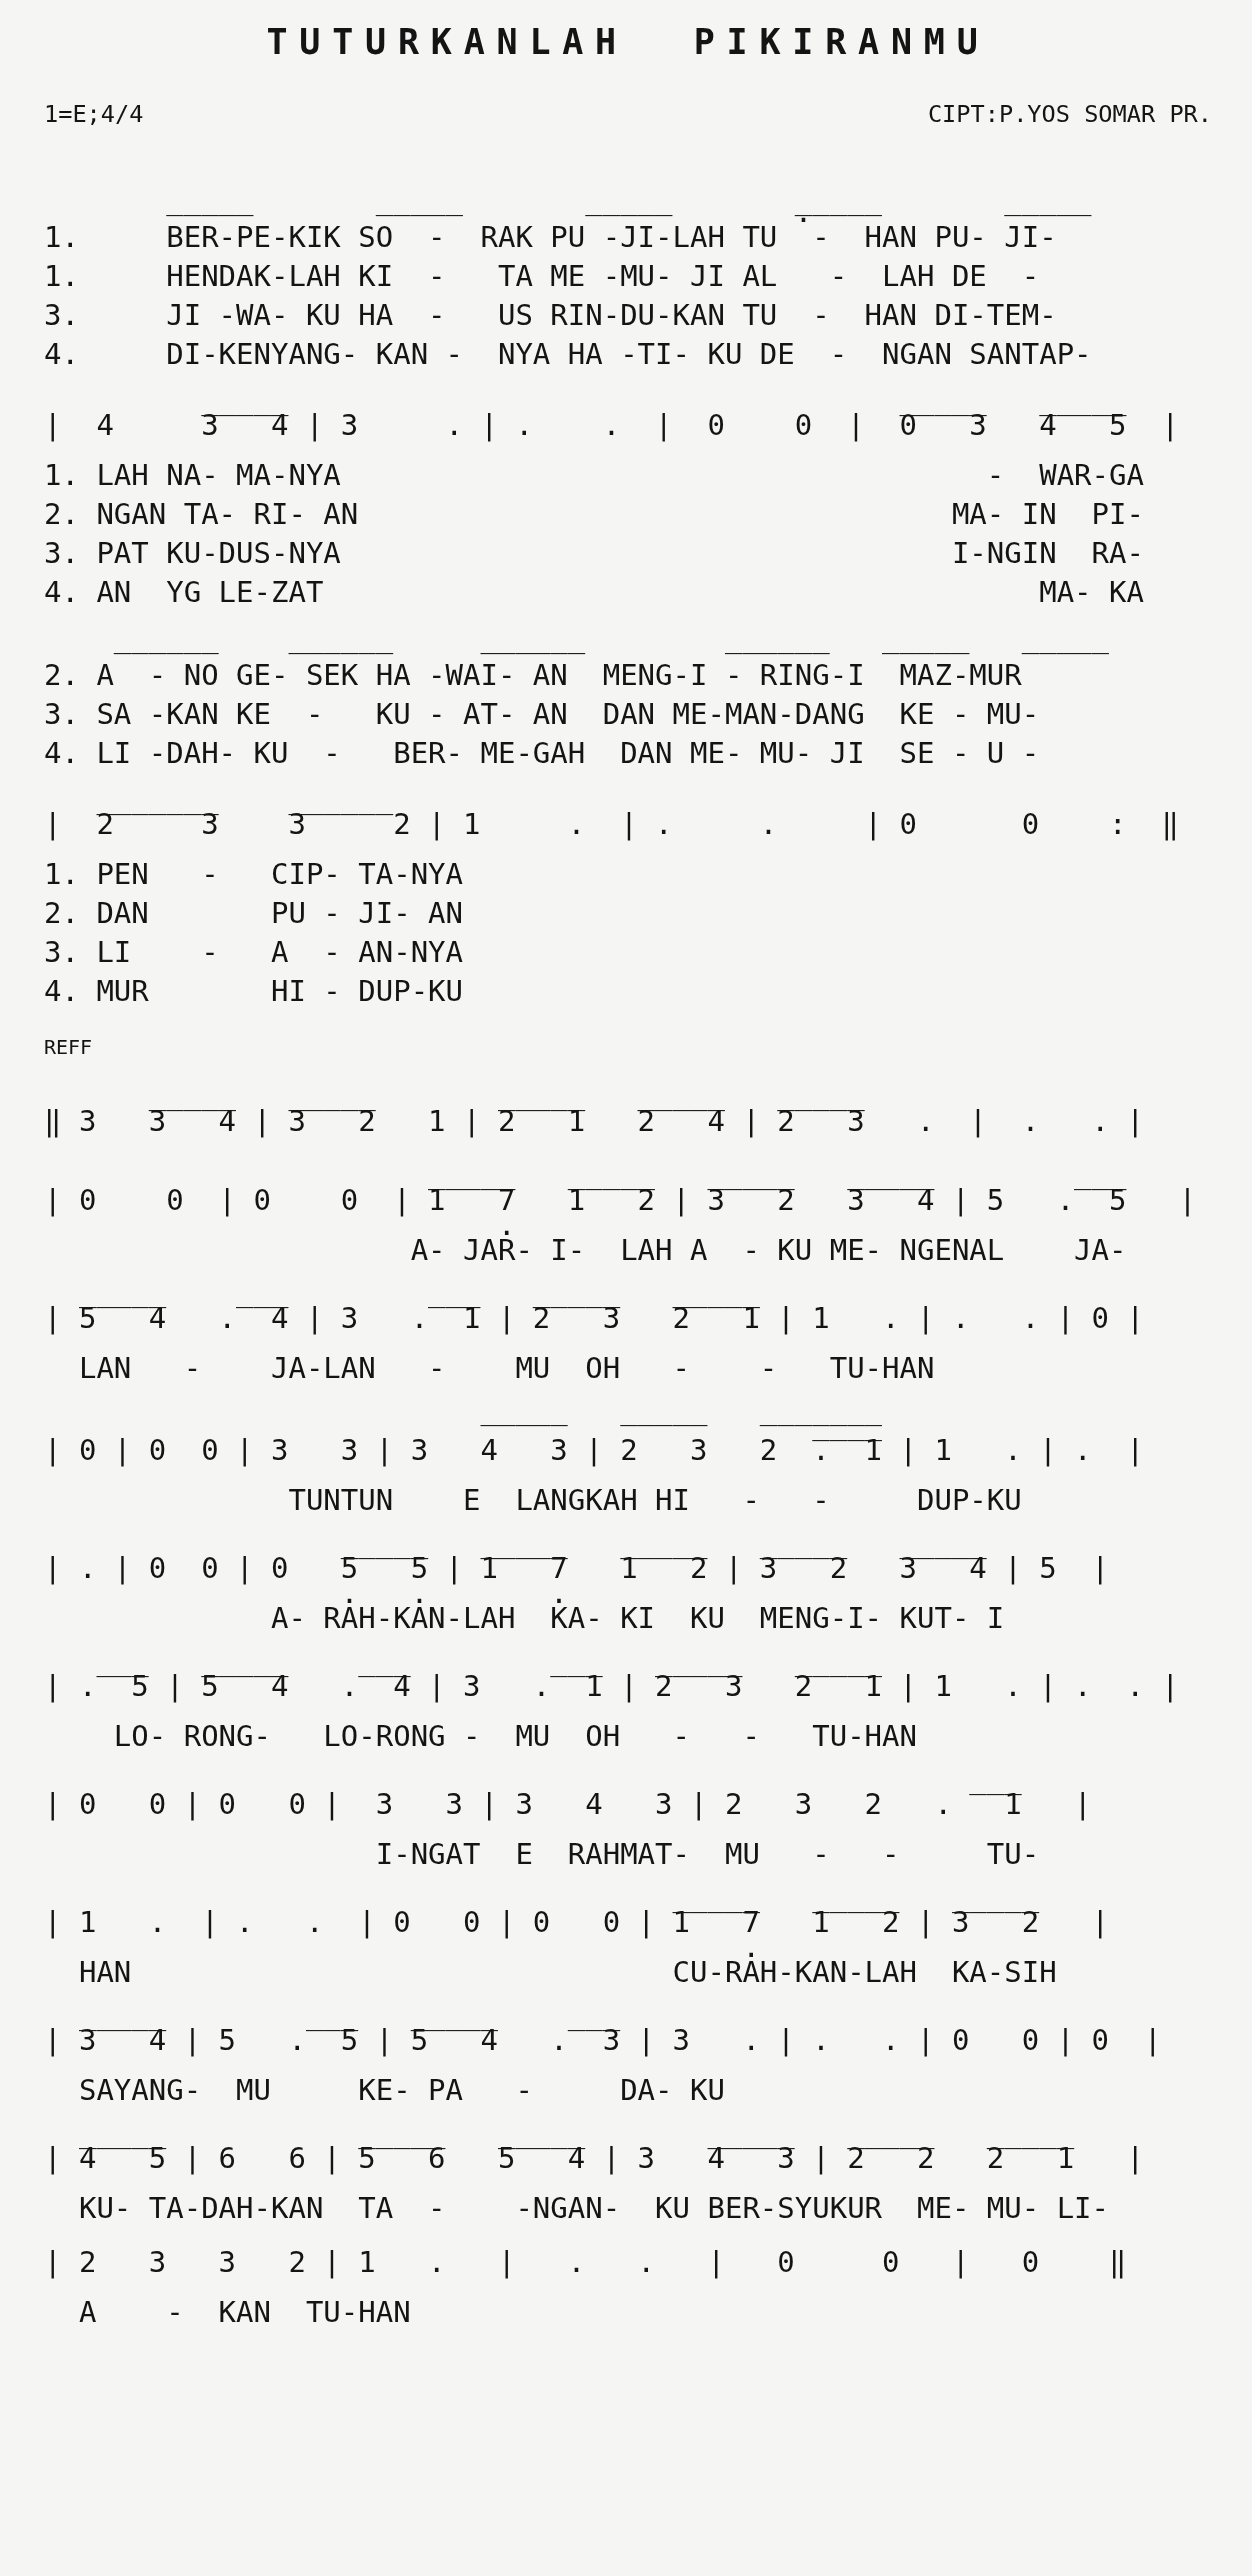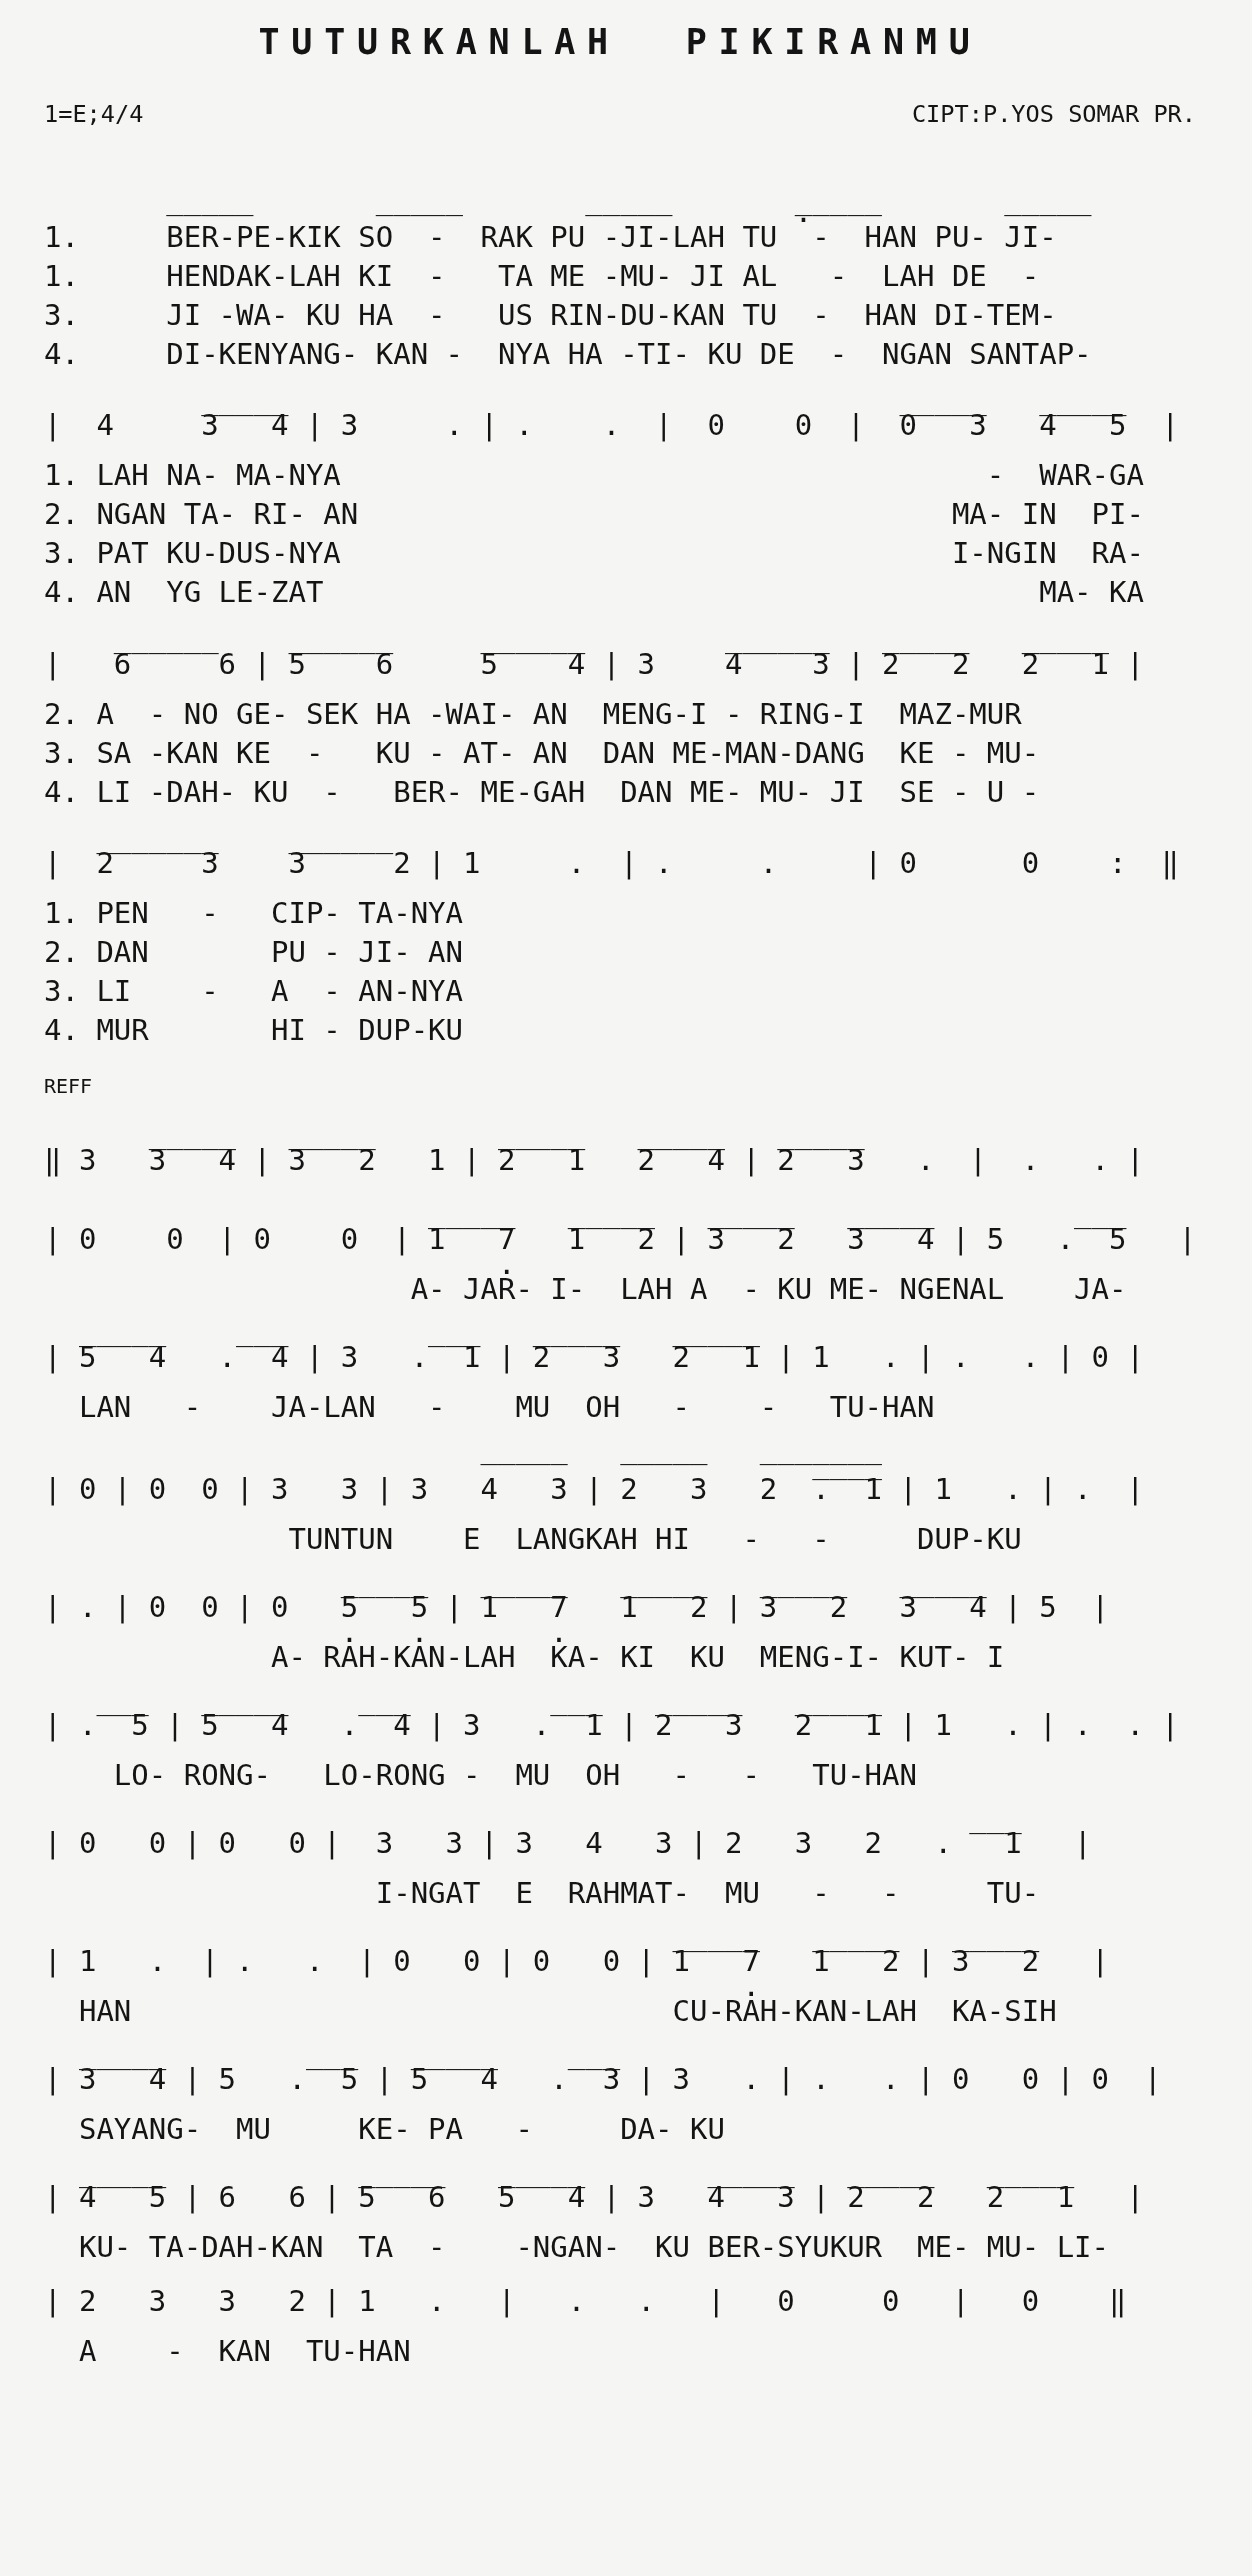--- a/index.html
+++ b/index.html
@@ -7,21 +7,21 @@
     padding: 0;
   }
   body {
     width: 1252px;
     height: 2576px;
     background: #f5f5f3;
     color: #141414;
     overflow: hidden;
   }
   .sheet {
-    padding: 20px 56px 0 44px;
+    padding: 20px 40px 0 44px;
     box-sizing: border-box;
     width: 1252px;
   }
   .title {
     font-family: "DejaVu Sans Mono", "Liberation Mono", monospace;
     font-size: 35px;
     font-weight: bold;
     letter-spacing: 11.8px;
     text-align: center;
     white-space: pre;
@@ -97,21 +97,20 @@
       <pre class="notes">|  4     3   4 | 3     . | .    .  |  0    0  |  0   3   4   5  |</pre>
       <pre class="dots"></pre>
       <pre class="lyric">1. LAH NA- MA-NYA                                     -  WAR-GA</pre>
       <pre class="lyric">2. NGAN TA- RI- AN                                  MA- IN  PI-</pre>
       <pre class="lyric">3. PAT KU-DUS-NYA                                   I-NGIN  RA-</pre>
       <pre class="lyric">4. AN  YG LE-ZAT                                         MA- KA</pre>
     </section>
 
     <section class="system">
       <pre class="beams">    ______    ______     ______        ______   _____   _____</pre>
-      <pre class="notes">|   6     6 | 5    6     5    4 | 3    4    3 | 2   2   2   1 |</pre>
       <pre class="dots"></pre>
       <pre class="lyric">2. A  - NO GE- SEK HA -WAI- AN  MENG-I - RING-I  MAZ-MUR</pre>
       <pre class="lyric">3. SA -KAN KE  -   KU - AT- AN  DAN ME-MAN-DANG  KE - MU-</pre>
       <pre class="lyric">4. LI -DAH- KU  -   BER- ME-GAH  DAN ME- MU- JI  SE - U -</pre>
     </section>
 
     <section class="system">
       <pre class="beams">   _______    ______</pre>
       <pre class="notes">|  2     3    3     2 | 1     .  | .     .     | 0      0    :  ‖</pre>
       <pre class="dots"></pre>

